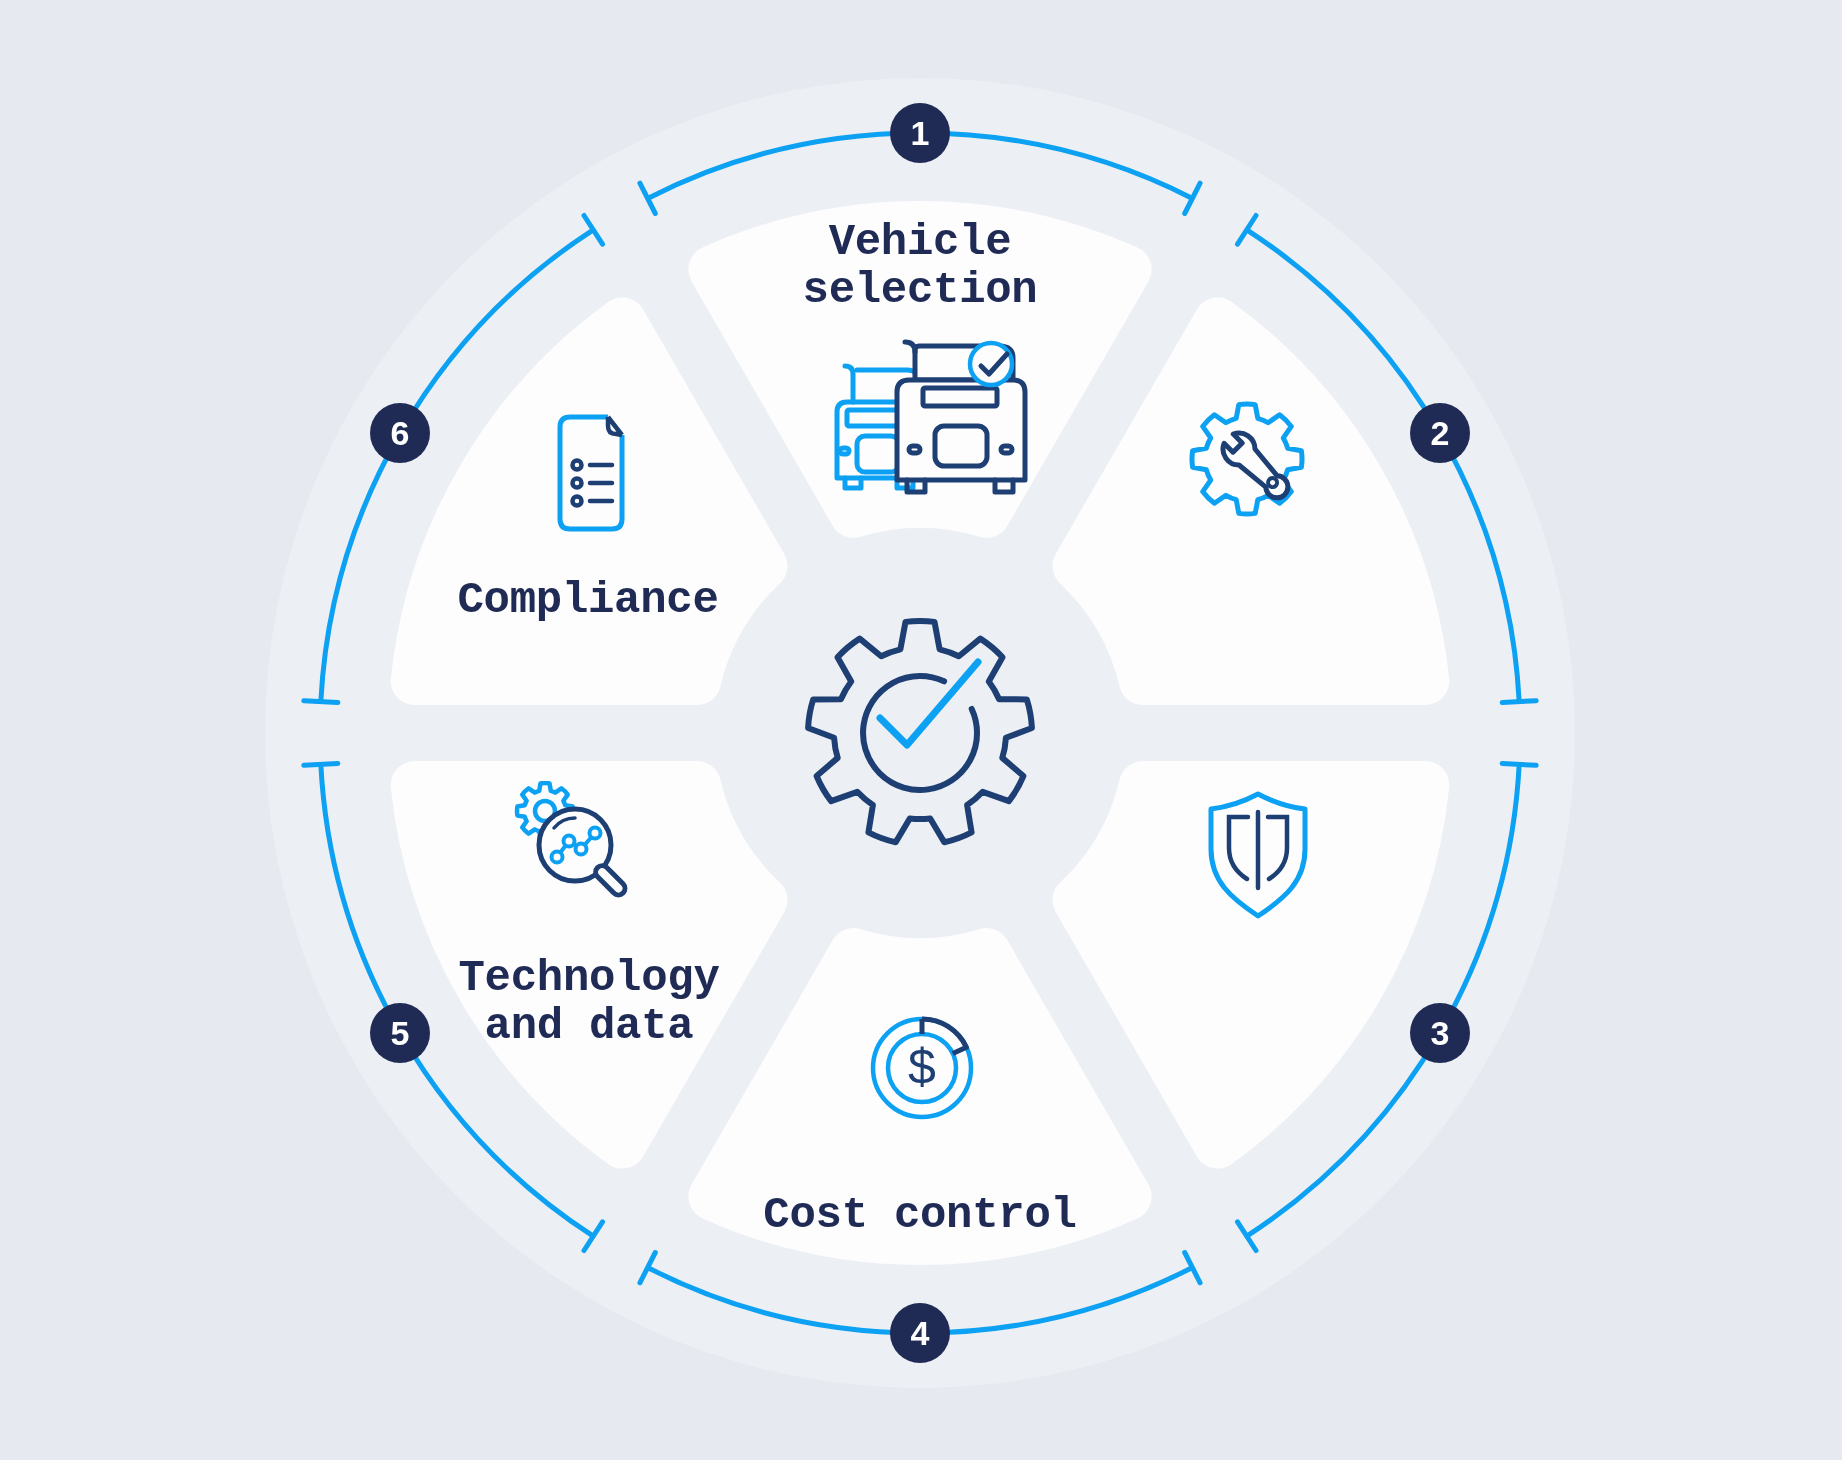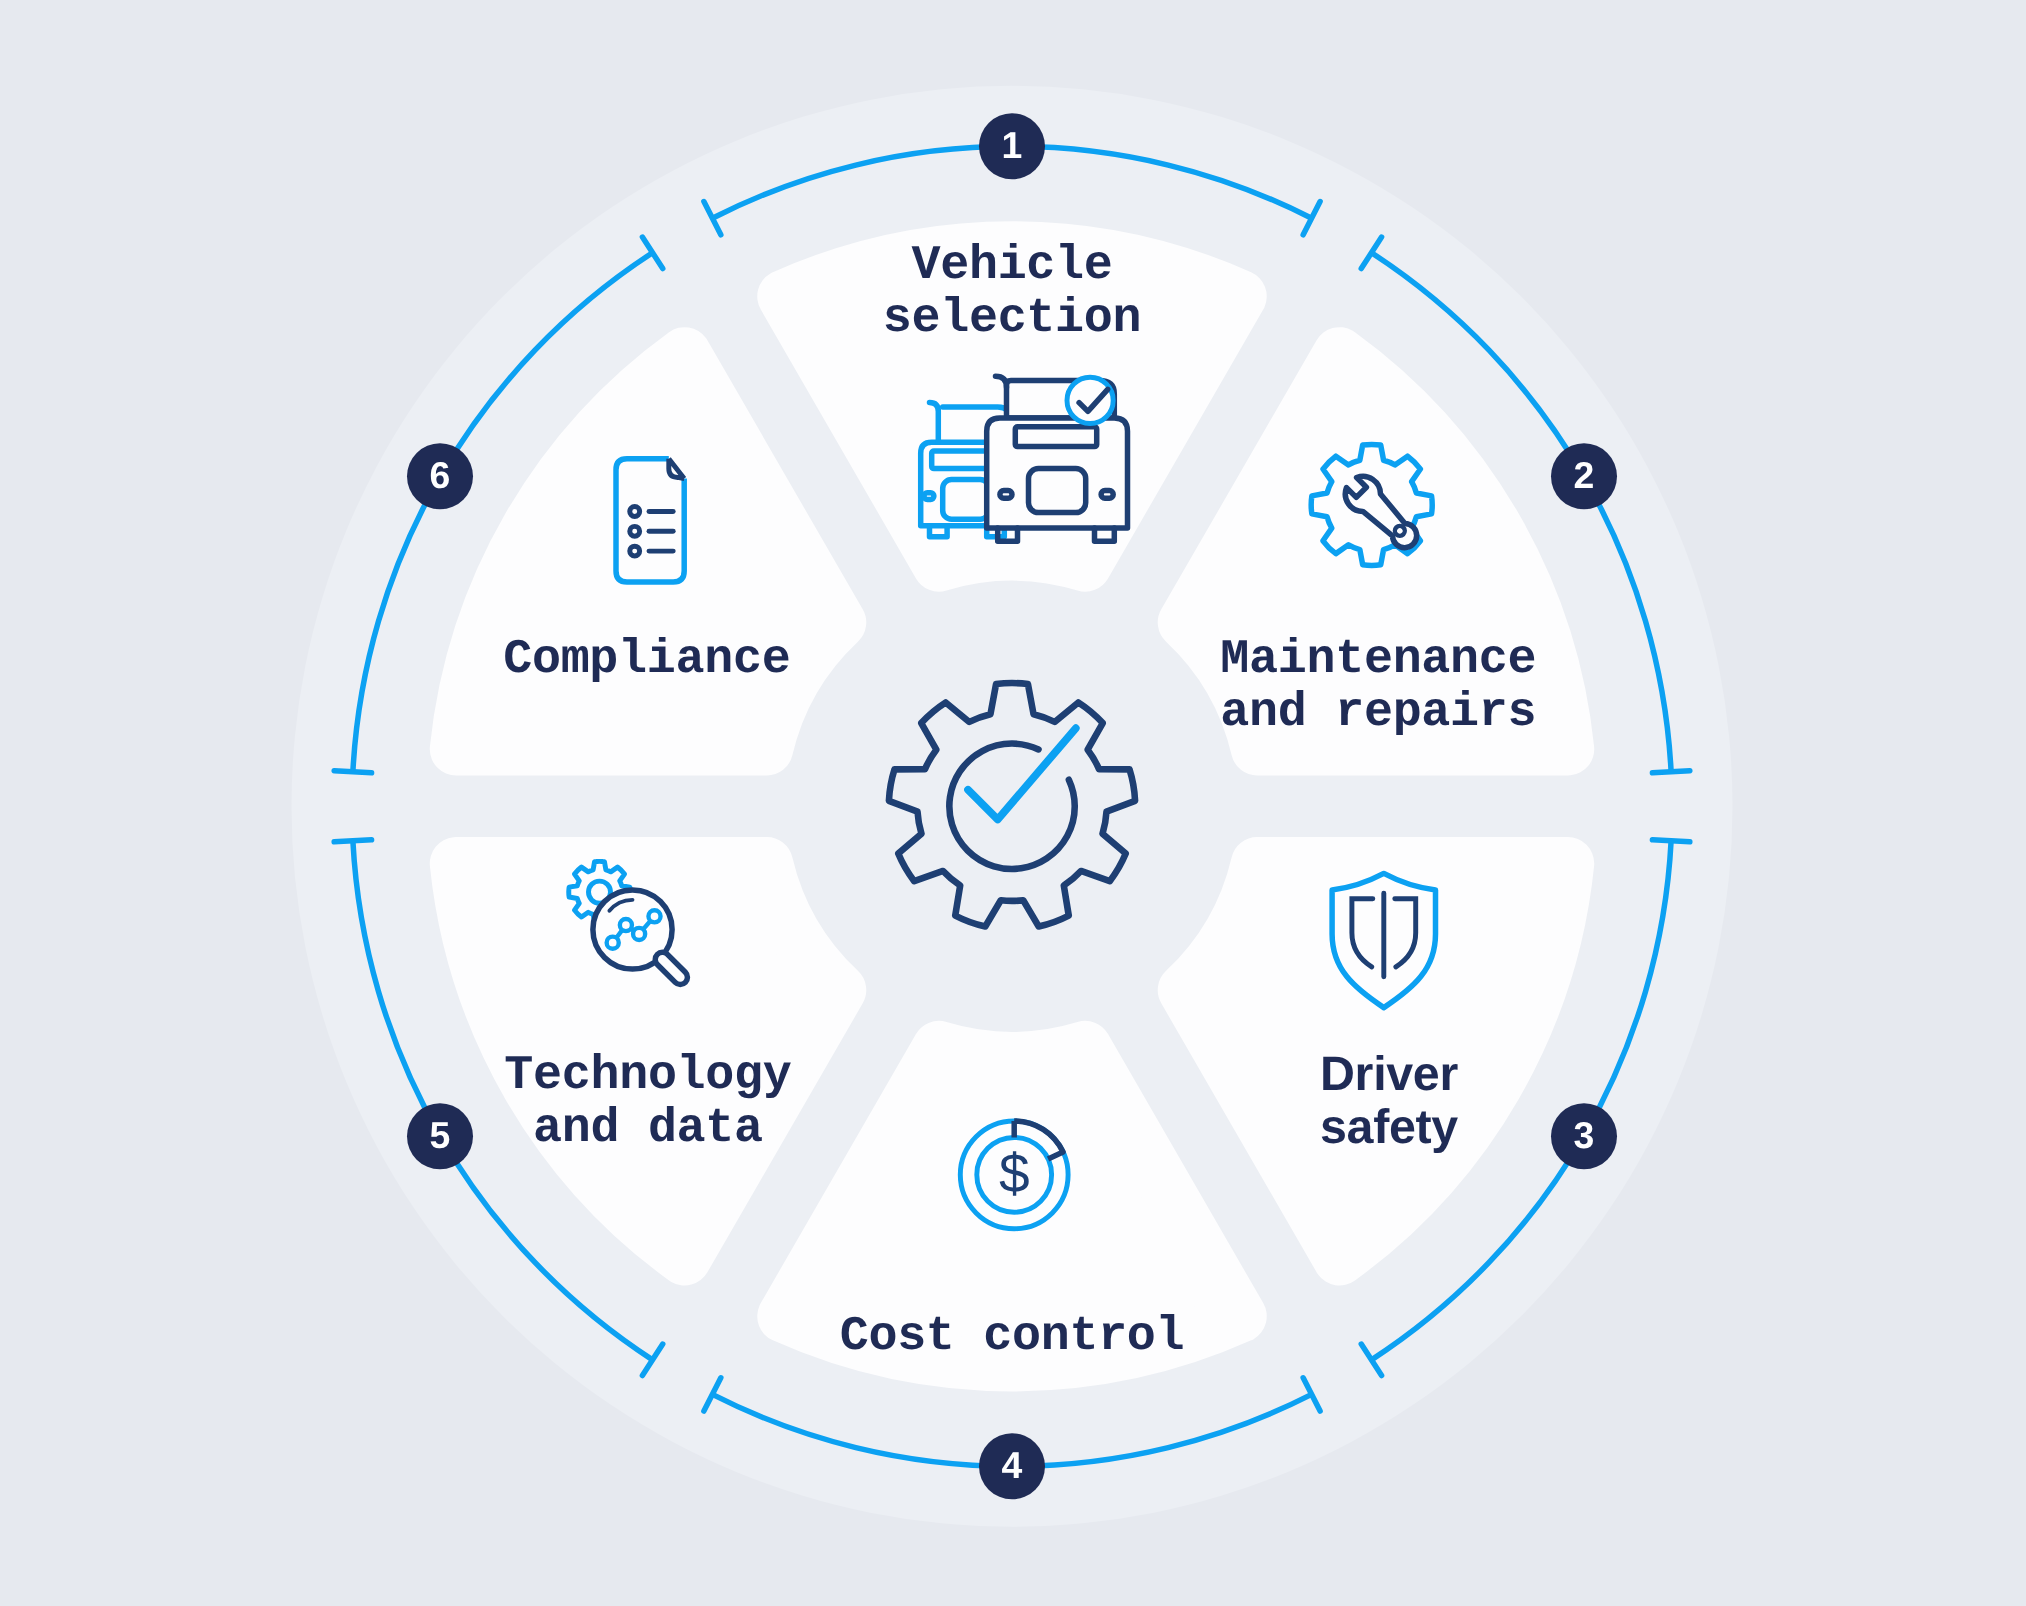--- a/index.html
+++ b/index.html
@@ -171,28 +171,20 @@
         <path d="M56,76 H78"></path>
       <circle cx="43" cy="94" r="4.5"></circle>
         <path d="M56,94 H78"></path>
     </g>
   </svg>
 
   <div id="lbl1" class="lbl center">
     <span>Vehicle</span>
     <span>selection</span>
   </div>
-  <div id="lbl2" class="lbl center">
-    <span>Maintenance</span>
-    <span>and repairs</span>
-  </div>
-  <div id="lbl3" class="lbl">
-    <span>Driver</span>
-    <span>safety</span>
-  </div>
   <div id="lbl4" class="lbl center">
     <span>Cost control</span>
   </div>
   <div id="lbl5" class="lbl center">
     <span>Technology</span>
     <span>and data</span>
   </div>
   <div id="lbl6" class="lbl center">
     <span>Compliance</span>
   </div>

